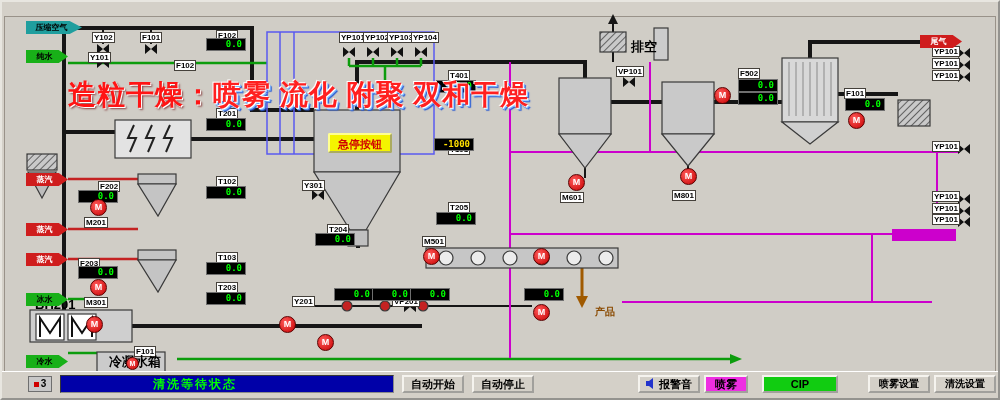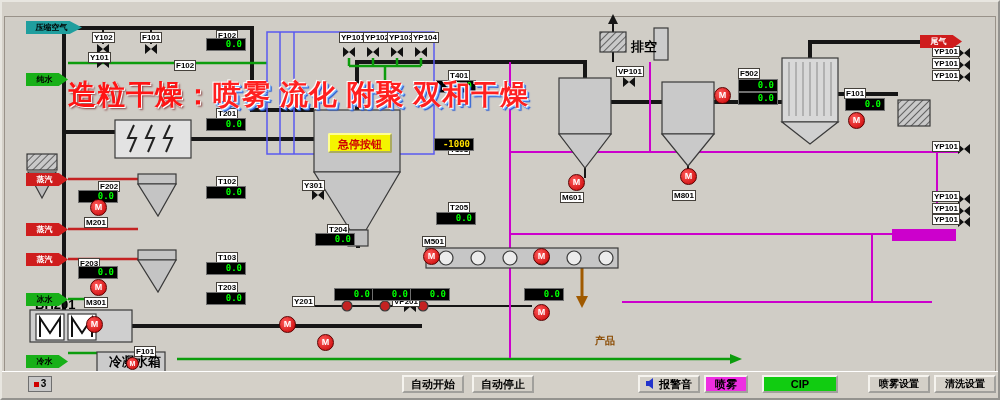--- a/index.html
+++ b/index.html
@@ -8,21 +8,21 @@
   #titlebar{position:absolute;top:0;left:0;right:0;height:14px;background:#d4d0c8;border-bottom:1px solid #a8a49c;z-index:40;text-align:center;}
   #main-title{font-size:11px;font-weight:bold;line-height:14px;color:#111;}
   #mfr{position:absolute;right:6px;top:0;font-size:10px;font-weight:bold;line-height:14px;color:#111;}
   #win-icon{position:absolute;left:237px;top:2px;width:12px;height:10px;background:#2b50c8;border:1px solid #16255e;}
   
   #diagram{position:absolute;top:14px;left:2px;right:2px;bottom:26px;background:#d0cdc6;border:1px solid #999289;}
   #proc-svg{position:absolute;left:0;top:0;z-index:5;}
   #overlay{position:absolute;left:0;top:0;width:1000px;height:400px;z-index:10;}
   .tag{position:absolute;background:#ffffff;border:1px solid #44403a;color:#000;font-size:8px;line-height:9px;font-weight:bold;padding:0 1px;white-space:nowrap;}
   .tag.plain{background:transparent;border:none;font-size:13px;}
-  .tag.brown{color:#8a4a00;font-size:10px;margin-top:29px;}
+  .tag.brown{color:#8a4a00;font-size:10px;}
   .disp{position:absolute;background:#000;color:#00ff00;border:1px solid #6f6f6f;font-family:"DejaVu Sans Mono",monospace;font-size:9px;font-weight:bold;min-width:32px;height:11px;line-height:11px;text-align:right;padding:0 3px;white-space:nowrap;}
   .disp.yellow{color:#ffe000;}
   .pump{position:absolute;width:15px;height:15px;border-radius:50%;background:radial-gradient(circle at 35% 35%, #ff5a5a, #c60000);border:1px solid #5a0000;color:#fff;font-size:9px;font-weight:bold;text-align:center;line-height:15px;}
   .pump.small{width:11px;height:11px;line-height:11px;font-size:7px;}
   .feed{position:absolute;height:13px;line-height:13px;font-size:8px;font-weight:bold;text-align:center;color:#000;clip-path:polygon(0 0,78% 0,100% 50%,78% 100%,0 100%);padding-right:5px;box-sizing:border-box;}
   .feed.teal{background:#1f9e9e;}
   .feed.green{background:#18b018;}
   .feed.red{background:#cf1d1d;color:#fff;}
   
   #watermark{position:absolute;left:66px;top:74px;z-index:60;white-space:nowrap;font-size:28px;font-weight:bold;letter-spacing:1px;}
@@ -249,37 +249,38 @@
       <div class="pump" style="left: 421px; top: 246px;">M</div>
       <div class="pump" style="left: 531px; top: 246px;">M</div>
       <div class="pump" style="left: 566px; top: 172px;">M</div>
       <div class="pump" style="left: 678px; top: 166px;">M</div>
       <div class="pump" style="left: 712px; top: 85px;">M</div>
       <div class="pump" style="left: 846px; top: 110px;">M</div>
       <div class="pump small" style="left: 124px; top: 355px;">M</div>
       <div class="pump" style="left: 531px; top: 302px;">M</div>
       <div class="pump" style="left: 315px; top: 332px;">M</div>
       <div class="feed teal" style="left: 24px; top: 19px; width: 56px;">压缩空气</div>
-      <div class="feed green" style="left: 24px; top: 71px; width: 42px;">纯水</div>
+      <div class="feed green" style="left: 24px; top: 48px; width: 42px;">纯水</div>
       <div class="feed red" style="left: 24px; top: 171px; width: 42px;">蒸汽</div>
       <div class="feed red" style="left: 24px; top: 221px; width: 42px;">蒸汽</div>
       <div class="feed red" style="left: 24px; top: 251px; width: 42px;">蒸汽</div>
       <div class="feed green" style="left: 24px; top: 291px; width: 42px;">冰水</div>
       <div class="feed green" style="left: 24px; top: 345px; width: 42px; margin-top: 8px;">冷水</div>
       <div class="feed red" style="left: 918px; top: 33px; width: 42px;">尾气</div>
     </div>
 
   <div id="estop">急停按钮</div>
 
   <div id="watermark">
     <span class="p1">造粒干燥：</span><span class="p2">喷雾 流化 附聚 双和干燥</span>
   </div>
 
   <div id="toolbar">
     <div id="pagebox"><span class="dot"></span><span>3</span></div>
+    <div id="status">清洗等待状态</div>
     <div class="btn" id="btn-auto-start">自动开始</div>
     <div class="btn" id="btn-auto-stop">自动停止</div>
     <div class="btn" id="btn-alarm"><svg class="spk" width="11" height="11" viewBox="0 0 11 11">
           <polygon points="0,3 3,3 7,0 7,11 3,8 0,8" fill="#2233cc"></polygon>
         </svg><span>报警音</span></div>
     <div class="btn" id="btn-spray">喷雾</div>
     <div class="btn" id="btn-cip">CIP</div>
     <div class="btn" id="btn-spray-set">喷雾设置</div>
     <div class="btn" id="btn-clean-set">清洗设置</div>
   </div>

